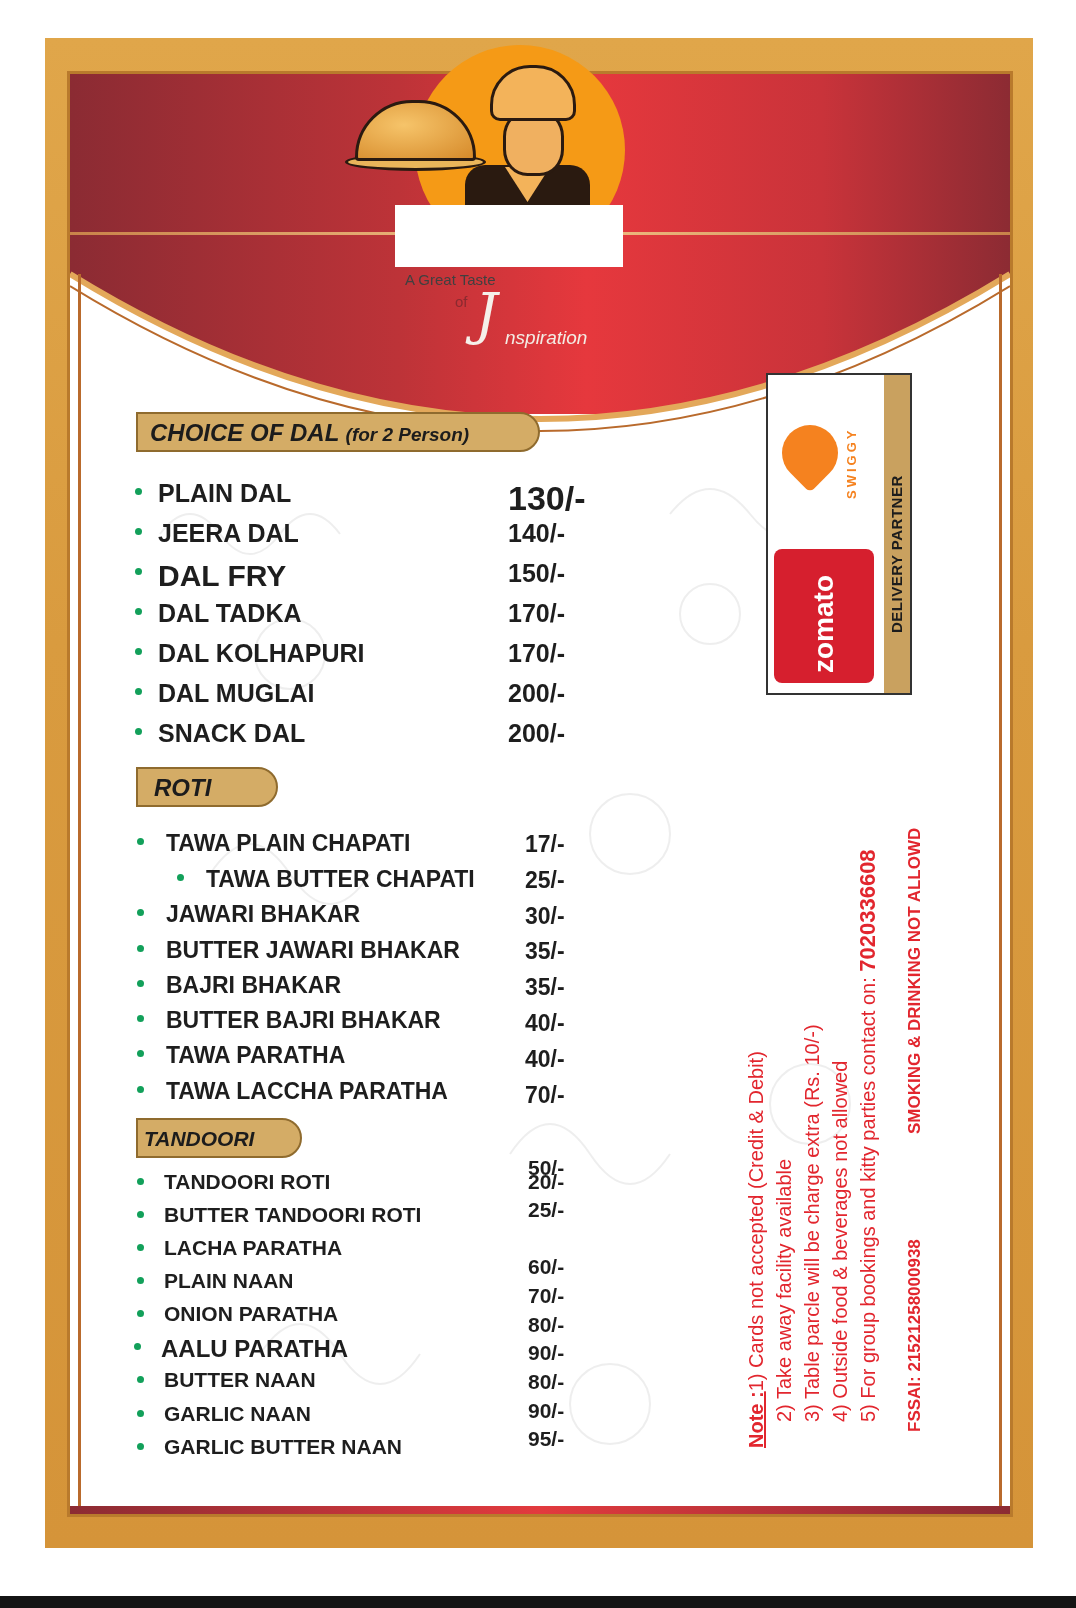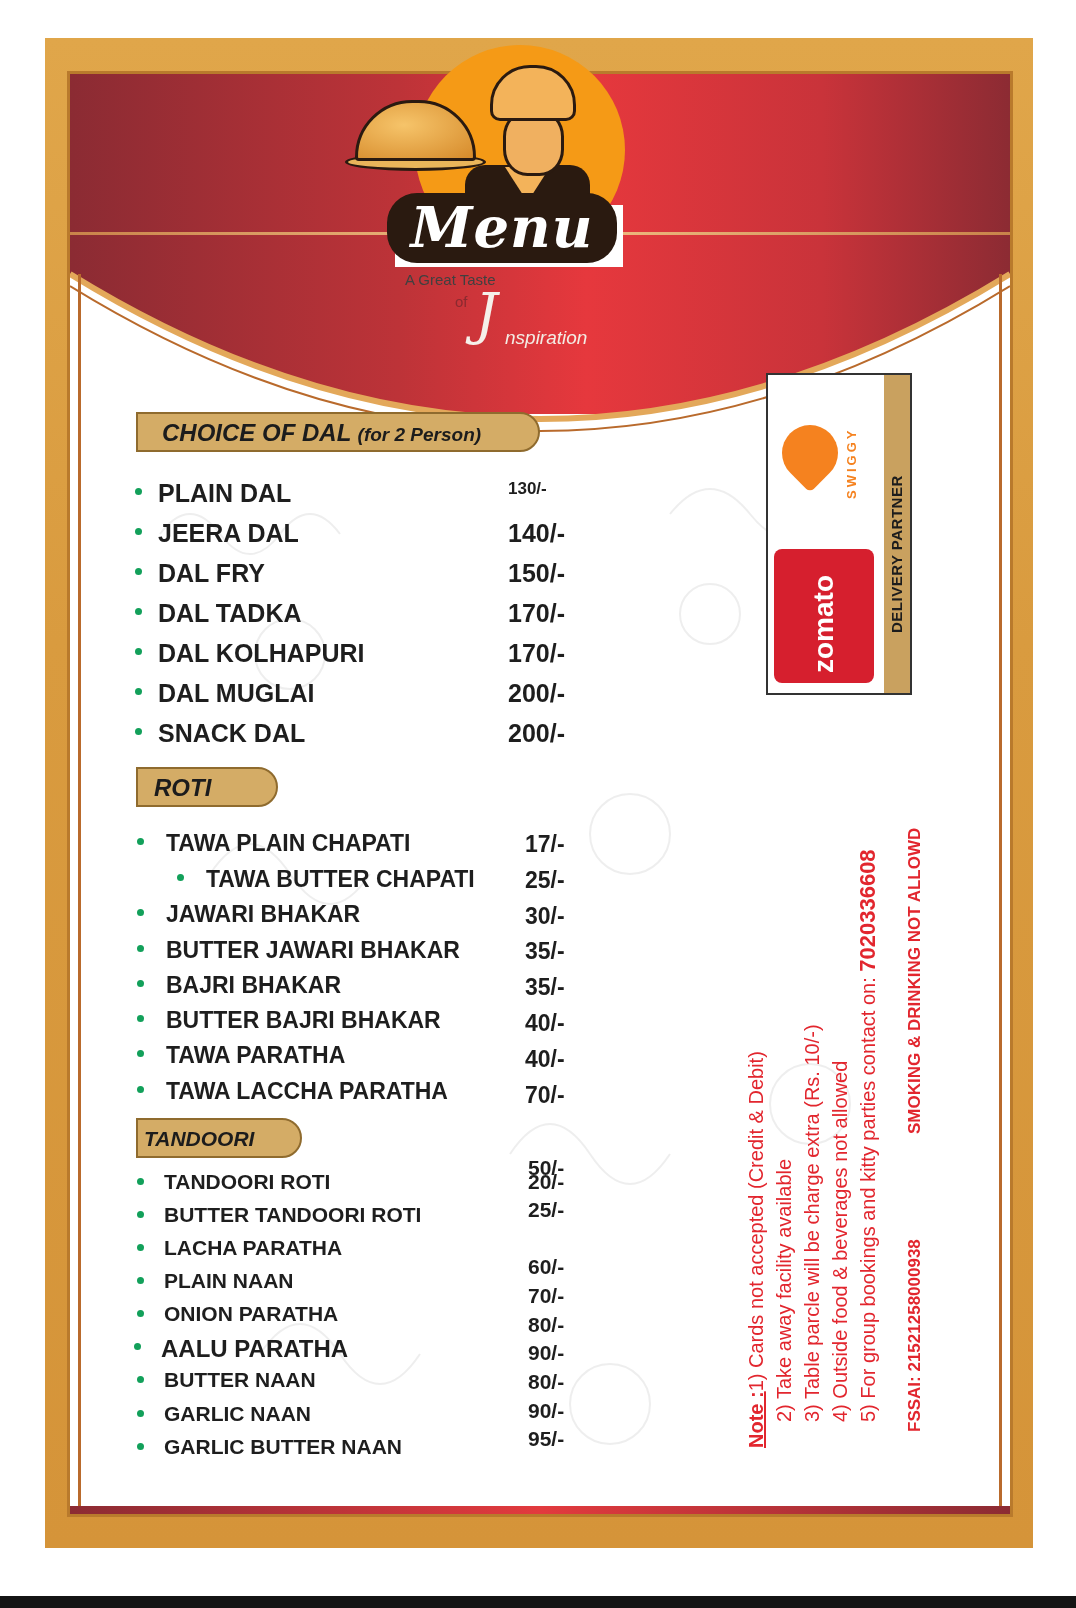--- a/index.html
+++ b/index.html
@@ -55,21 +55,21 @@
   .tagline1 { position:absolute; left:50px; top:226px; font-size:15px; color:#404040; }
   .tagline2 { position:absolute; left:100px; top:248px; font-size:15px; color:#8a2a30; }
   .tagline-j { position:absolute; left:120px; top:236px; font-family:"DejaVu Serif", serif; font-style:italic; font-size:56px; color:#f5f0ea; }
   .tagline3 { position:absolute; left:150px; top:282px; font-size:19px; font-style:italic; color:#f3ece4; }
 
   
   .section-header {
     position:absolute; height:40px; background:#d4ac66;
     border:2px solid #8f6b2e; border-radius:0 22px 22px 0;
     font-weight:bold; font-style:italic; font-size:24px; color:#1c1c1c;
-    line-height:38px; padding-left:24px; box-sizing:border-box;
+    line-height:38px; padding-left:12px; box-sizing:border-box;
   }
   .section-header .sub { font-size:19px; }
   .item { position:absolute; font-weight:bold; color:#1e1e1e; white-space:nowrap; }
   .item .bullet { position:absolute; width:7px; height:7px; border-radius:50%; background:#12a05a; }
   .price { position:absolute; font-weight:bold; color:#1e1e1e; white-space:nowrap; }
 
   
   .delivery {
     position:absolute; left:766px; top:373px; width:146px; height:322px;
     border:2px solid #333; background:#fff; box-sizing:border-box;
@@ -118,21 +118,20 @@
 
 <div class="logo">
   <div class="sun"></div>
   <div class="cloche-plate"></div>
   <div class="cloche"></div>
   <div class="chef-body"></div>
   <div class="scarf"></div>
   <div class="chef-face"></div>
   <div class="chef-hat"></div>
   <div class="menu-word-bg"></div>
-  <div class="menu-word">Menu</div>
   <div class="tagline1">A Great Taste</div>
   <div class="tagline2">of</div>
   <div class="tagline-j">J</div>
   <div class="tagline3">nspiration</div>
 </div>
 
 <div class="section-header" style="left:136px;top:412px;width:404px;">
   <span>CHOICE OF DAL</span>
   <span class="sub">(for 2 Person)</span>
 </div>
@@ -142,24 +141,24 @@
 <div class="section-header" style="left:136px;top:767px;width:142px;padding-left:16px;">
   <span>ROTI</span>
 </div>
 
 <div class="section-header" style="left:136px;top:1118px;width:166px;padding-left:6px;font-size:21px;">
   <span>TANDOORI</span>
 </div>
 
 <div id="items-layer">
     <div class="item" style="left: 158px; top: 479px; font-size: 25px;"><span class="bullet" style="left: -23px; top: 8.75px;"></span><span>PLAIN DAL</span></div>
-    <div class="price" style="left: 508px; top: 479px; font-size: 17px;">130/-</div>
+    <div class="price" style="left: 508px; top: 479px; font-size: 34px;">130/-</div>
     <div class="item" style="left: 158px; top: 519px; font-size: 25px;"><span class="bullet" style="left: -23px; top: 8.75px;"></span><span>JEERA DAL</span></div>
     <div class="price" style="left: 508px; top: 519px; font-size: 25px;">140/-</div>
-    <div class="item" style="left: 158px; top: 559px; font-size: 25px;"><span class="bullet" style="left: -23px; top: 8.75px;"></span><span>DAL FRY</span></div>
+    <div class="item" style="left: 158px; top: 559px; font-size: 30px;"><span class="bullet" style="left: -23px; top: 8.75px;"></span><span>DAL FRY</span></div>
     <div class="price" style="left: 508px; top: 559px; font-size: 25px;">150/-</div>
     <div class="item" style="left: 158px; top: 599px; font-size: 25px;"><span class="bullet" style="left: -23px; top: 8.75px;"></span><span>DAL TADKA</span></div>
     <div class="price" style="left: 508px; top: 599px; font-size: 25px;">170/-</div>
     <div class="item" style="left: 158px; top: 639px; font-size: 25px;"><span class="bullet" style="left: -23px; top: 8.75px;"></span><span>DAL KOLHAPURI</span></div>
     <div class="price" style="left: 508px; top: 639px; font-size: 25px;">170/-</div>
     <div class="item" style="left: 158px; top: 679px; font-size: 25px;"><span class="bullet" style="left: -23px; top: 8.75px;"></span><span>DAL MUGLAI</span></div>
     <div class="price" style="left: 508px; top: 679px; font-size: 25px;">200/-</div>
     <div class="item" style="left: 158px; top: 719px; font-size: 25px;"><span class="bullet" style="left: -23px; top: 8.75px;"></span><span>SNACK DAL</span></div>
     <div class="price" style="left: 508px; top: 719px; font-size: 25px;">200/-</div>
     <div class="item" style="left: 166px; top: 830.2px; font-size: 23px;"><span class="bullet" style="left: -29px; top: 8.05px;"></span><span>TAWA PLAIN CHAPATI</span></div>

